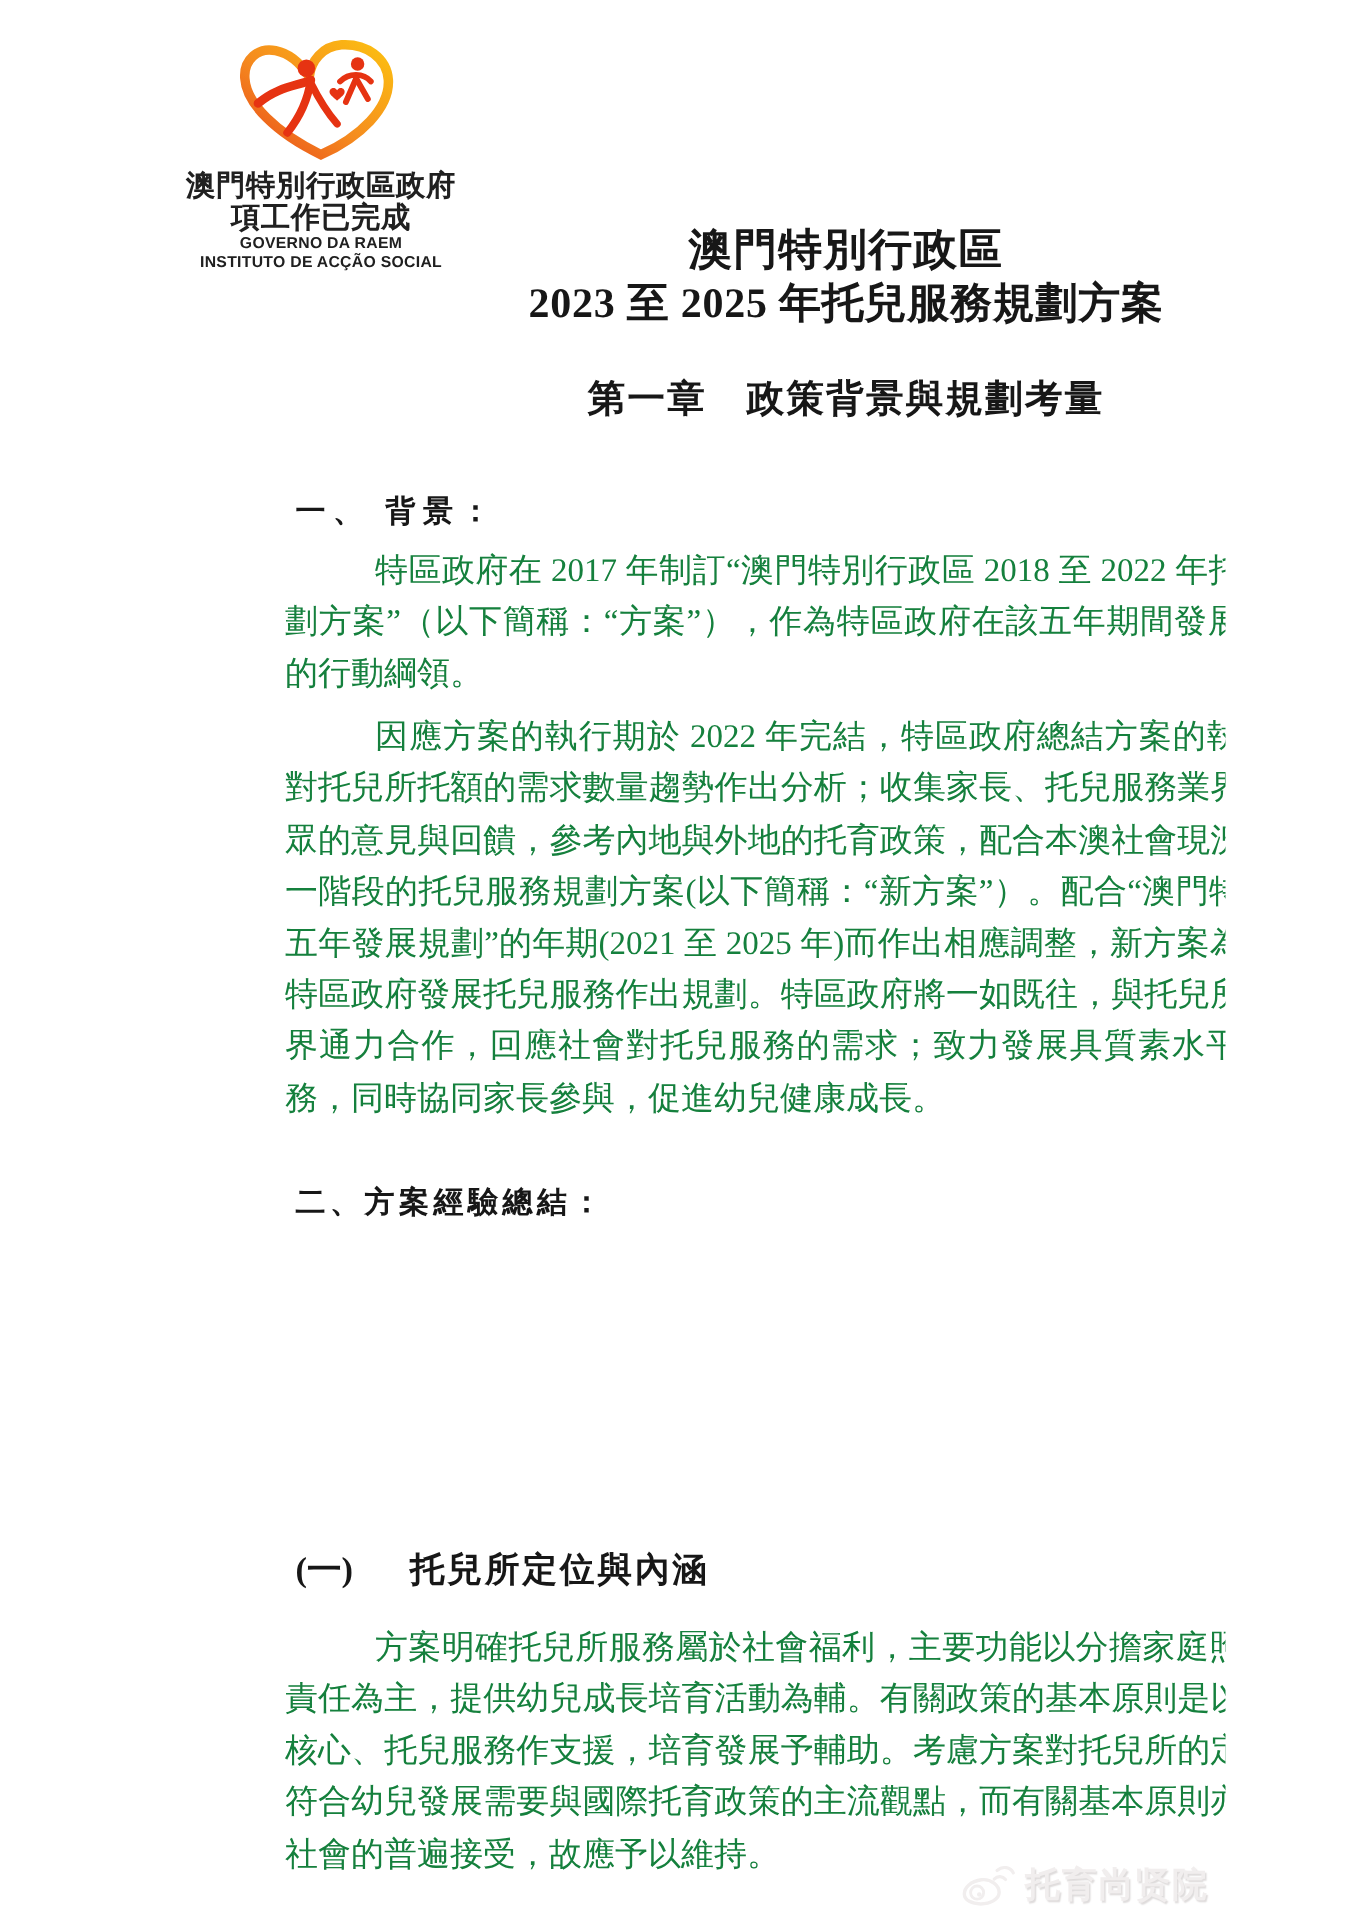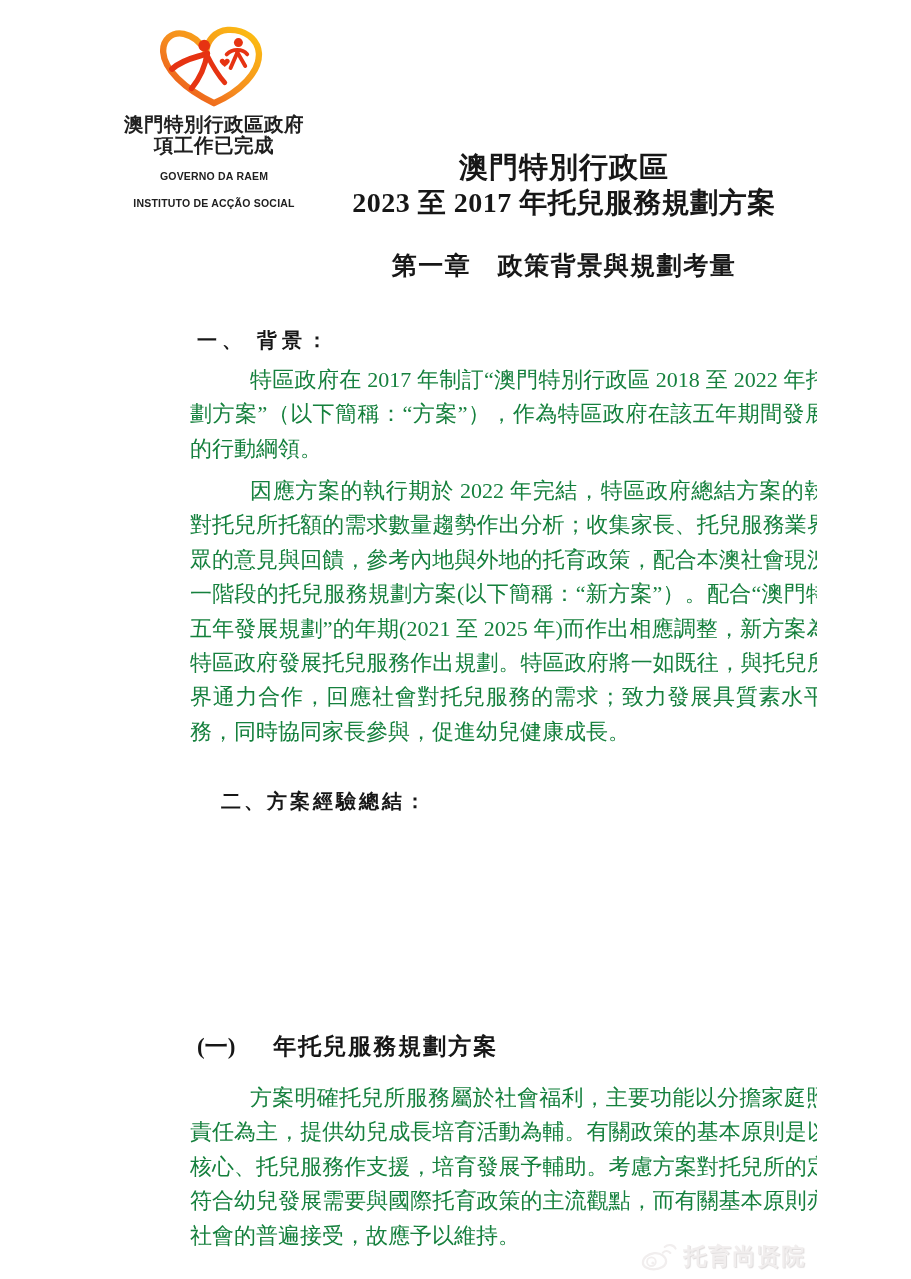--- a/index.html
+++ b/index.html
@@ -19,41 +19,41 @@
   }
   .logo-heart{display:block;margin:2px auto 4px auto;}
   .org-zh{
     font-family:"Liberation Sans","DejaVu Sans",sans-serif;
     font-weight:700; font-size:19.5px; line-height:21px;
     letter-spacing:0.5px; white-space:nowrap; color:#202020;
   }
   .org-pt{
     font-family:"Liberation Sans","DejaVu Sans",sans-serif;
     font-weight:700; font-size:10.5px; line-height:11.5px;
-    letter-spacing:0.2px; white-space:nowrap; color:#202020; margin-top:15px;
+    letter-spacing:0.2px; white-space:nowrap; color:#202020; margin-top:1px;
   }
   .org-zh.first{margin-top:6px;}
   
   .doc-title{
     position:absolute; left:122px; top:133px; width:696px; text-align:center;
     font-weight:700;
   }
   .title-l1{font-size:29px; line-height:36px; letter-spacing:1px;margin-top:16px;}
   .title-l2{font-size:28px; line-height:36px; letter-spacing:0.5px;}
   .chapter{
     position:absolute; left:122px; top:249px; width:696px; text-align:center;
     font-size:25px; font-weight:700; letter-spacing:1.5px;
   }
   
   .sec-heading{
     position:absolute; left:103px; font-size:20px; font-weight:700;
     white-space:nowrap;
   }
   .s1{top:327px; letter-spacing:5px;}
-  .s2{top:788px; letter-spacing:3px;margin-left:24px;}
+  .s2{top:788px; letter-spacing:3px;}
   .sub-heading{
     position:absolute; left:103px; top:1031px; font-size:23px; font-weight:700;
     white-space:nowrap;
   }
   .sub-label{margin-left:38px; letter-spacing:2px;}
   
   .body{
     position:absolute; left:96px; width:727px; margin:0;
     font-size:22px; line-height:34.4px;
     text-align:justify; text-justify:inter-ideograph;
@@ -101,33 +101,33 @@
       <path d="M70,35 c-2,-3 -6,-1 -5,2 c1,2 5,5 5,5 c0,0 4,-3 5,-5 c1,-3 -3,-5 -5,-2 z" fill="#e63312"></path>
     </svg>
     <div class="org-zh first">澳門特別行政區政府</div>
     <div class="org-zh">項工作已完成</div>
     <div class="org-pt">GOVERNO DA RAEM</div>
     <div class="org-pt">INSTITUTO DE ACÇÃO SOCIAL</div>
   </div>
 
   <div class="doc-title">
     <div class="title-l1">澳門特別行政區</div>
-    <div class="title-l2">2023 至 2017 年托兒服務規劃方案</div>
+    <div class="title-l2">2023 至 2025 年托兒服務規劃方案</div>
   </div>
 
   <div class="chapter">第一章　政策背景與規劃考量</div>
 
   <div class="sec-heading s1">一、 背景：</div>
   <p class="body p1">特區政府在 2017 年制訂“澳門特別行政區 2018 至 2022 年托兒服務規劃方案”（以下簡稱：“方案”），作為特區政府在該五年期間發展托兒服務的行動綱領。</p>
   <p class="body p2">因應方案的執行期於 2022 年完結，特區政府總結方案的執行經驗，對托兒所托額的需求數量趨勢作出分析；收集家長、托兒服務業界及社會大眾的意見與回饋，參考內地與外地的托育政策，配合本澳社會現況，制訂新一階段的托兒服務規劃方案(以下簡稱：“新方案”）。配合“澳門特別行政區五年發展規劃”的年期(2021 至 2025 年)而作出相應調整，新方案為未來三年特區政府發展托兒服務作出規劃。特區政府將一如既往，與托兒所及相關業界通力合作，回應社會對托兒服務的需求；致力發展具質素水平的托兒服務，同時協同家長參與，促進幼兒健康成長。</p>
 
   <div class="sec-heading s2">二、方案經驗總結：</div>
 
   <div class="sub-heading">
-    <span class="sub-num">(一)</span><span class="sub-label">年托兒服務規劃方案</span>
+    <span class="sub-num">(一)</span><span class="sub-label">托兒所定位與內涵</span>
   </div>
   <p class="body p4">方案明確托兒所服務屬於社會福利，主要功能以分擔家庭照顧幼兒的責任為主，提供幼兒成長培育活動為輔。有關政策的基本原則是以家照顧為核心、托兒服務作支援，培育發展予輔助。考慮方案對托兒所的定位與內涵符合幼兒發展需要與國際托育政策的主流觀點，而有關基本原則亦得到本澳社會的普遍接受，故應予以維持。</p>
 
   <div class="watermark">
     <svg width="36" height="29" viewBox="0 0 38 29" aria-hidden="true">
       <path d="M14,11 C6.5,12 2,16.5 2,21 C2,25.5 7.5,28 13.5,28 C20.5,28 26.5,24.5 26.5,19.8 C26.5,15.2 21,10.2 14,11 Z" fill="none" stroke="#f1eeee" stroke-width="2.4"></path>
       <circle cx="11" cy="20" r="4.6" fill="none" stroke="#f1eeee" stroke-width="2"></circle>
       <circle cx="12.5" cy="21.4" r="1.6" fill="#f1eeee"></circle>
       <path d="M23,10.5 C25.5,8 29,8.3 31,10.8" stroke="#f1eeee" stroke-width="2.2" fill="none" stroke-linecap="round"></path>
       <path d="M25,4.5 C29,1 34.5,2 36.5,6.2" stroke="#f1eeee" stroke-width="2.2" fill="none" stroke-linecap="round"></path>

